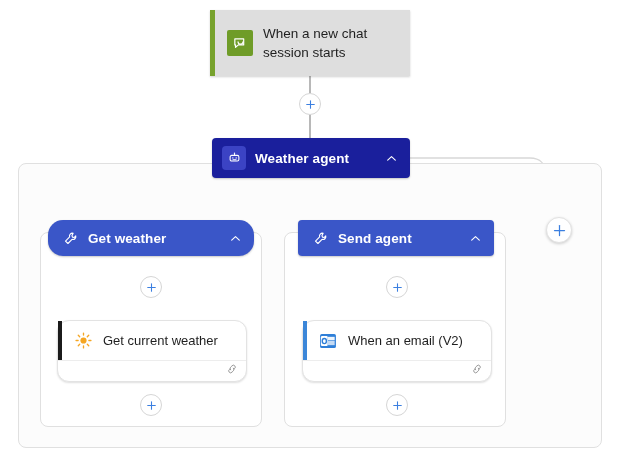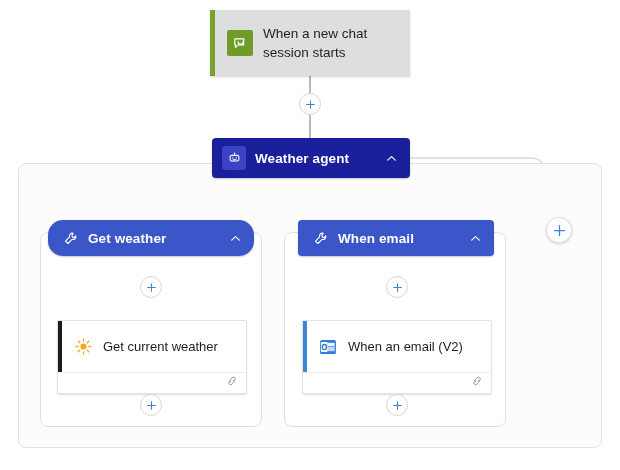--- a/index.html
+++ b/index.html
@@ -145,24 +145,24 @@
     background: #fcfcfc;
   }
   #weather-container { left: 40px;  top: 232px; width: 222px; height: 195px; background: #ffffff; }
   #email-container   { left: 284px; top: 232px; width: 222px; height: 195px; background: #ffffff; }
 
   
   .card {
     position: absolute;
     box-sizing: border-box;
     width: 190px;
-    height: 74px;
+    height: 62px;
     background: #ffffff;
     border: 1px solid #e3e3e3;
-    border-radius: 2px;
+    border-radius: 12px;
     box-shadow: 0 1px 2px rgba(0,0,0,.13);
     display: flex;
     flex-direction: column;
   }
   .card .row {
     display: flex;
     align-items: center;
     flex: 1 1 auto;
   }
   .card .cardaccent {
@@ -318,21 +318,21 @@
       </span>
     </div>
   </div>
 
   <div class="node bar tool-bar" id="tool-email-bar">
     <div class="barico">
       <svg width="15" height="15" viewBox="0 0 24 24" fill="none" stroke="#ffffff" stroke-width="1.8" stroke-linecap="round" stroke-linejoin="round">
         <path d="M16.2 3.6a4.6 4.6 0 0 0-5.6 5.9L4 16.1 7.9 20l6.6-6.6a4.6 4.6 0 0 0 5.9-5.6l-2.7 2.7-2.6-.7-.7-2.6z"></path>
       </svg>
     </div>
-    <div class="bartext">When email</div>
+    <div class="bartext">Send agent</div>
     <div class="chev">
       <svg width="13" height="13" viewBox="0 0 24 24" fill="none" stroke="#ffffff" stroke-width="2.1" stroke-linecap="round" stroke-linejoin="round">
         <polyline points="5,15 12,8.5 19,15"></polyline>
       </svg>
     </div>
   </div>
 
   <div class="card" id="card-email">
     <div class="row">
       <div class="cardaccent" style="background:#3b86d8"></div>

